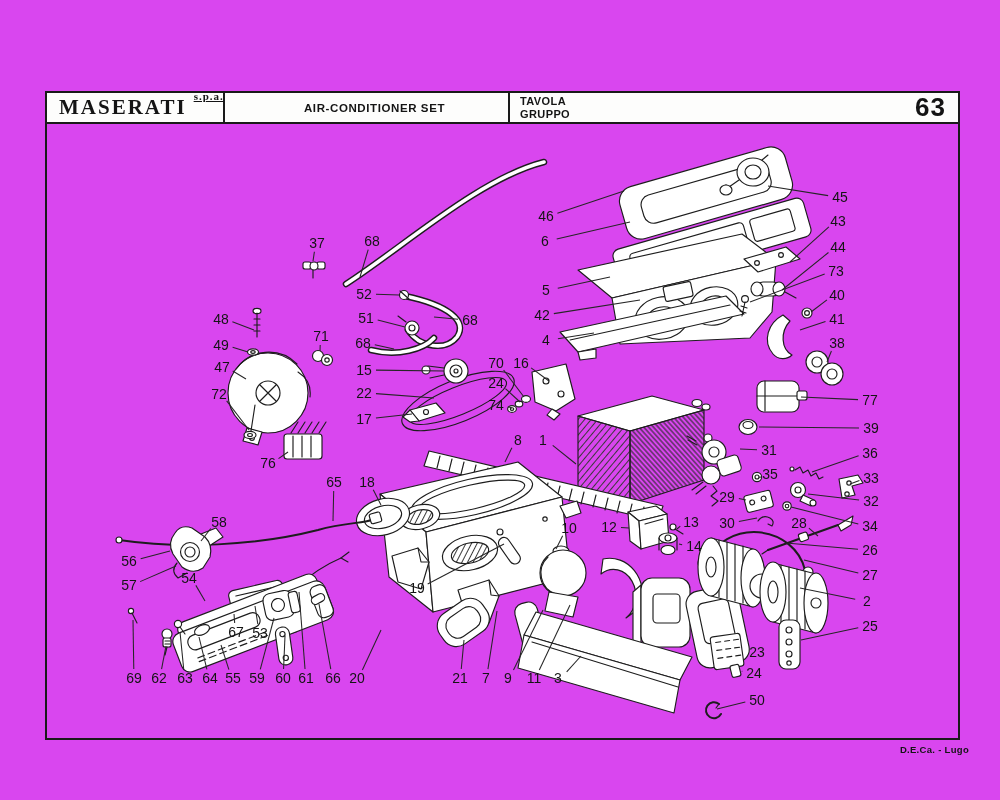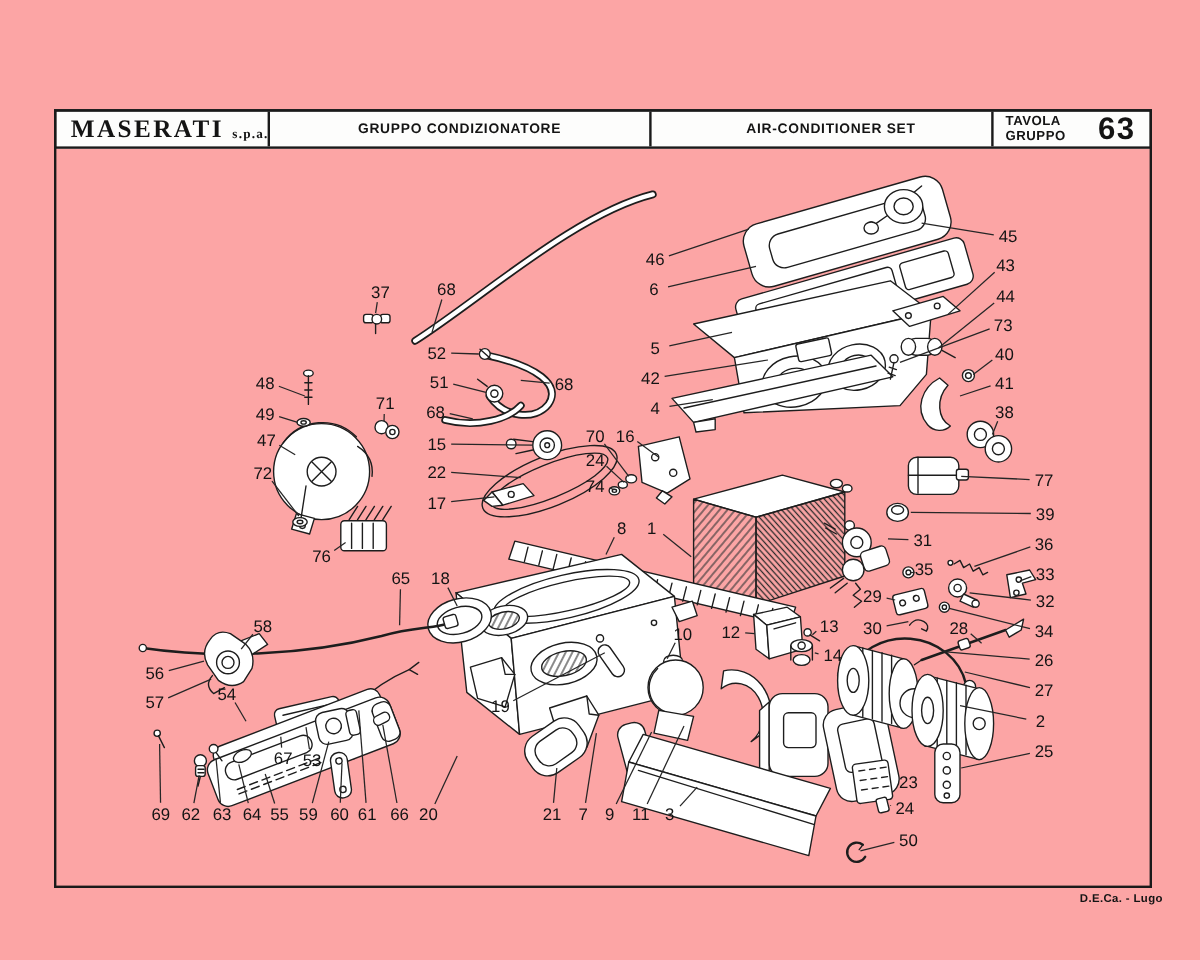--- a/index.html
+++ b/index.html
@@ -1,28 +1,28 @@
 <!DOCTYPE html>
 <html><head>
 <meta charset="utf-8">
 <style>
   html,body{margin:0;padding:0;background:#ffffff;}
-  .page{position:relative;width:1000px;height:800px;background:#fca5a5;overflow:hidden;
+  .page{position:relative;width:1000px;height:800px;background:#d946ef;overflow:hidden;
         font-family:"Liberation Sans",sans-serif;color:#141414;}
   .frame{position:absolute;left:45px;top:91px;width:915px;height:649px;
          border:2px solid #1a1a1a;box-sizing:border-box;}
   .hdr{position:absolute;left:45px;top:91px;width:915px;height:33px;box-sizing:border-box;
        border:2px solid #1a1a1a;display:flex;align-items:stretch;background:#fdfdfc;}
   .hcell{display:flex;align-items:center;box-sizing:border-box;}
   .c1{width:178px;border-right:2px solid #1a1a1a;padding-left:12px;}
   .c2{width:318px;border-right:2px solid #1a1a1a;justify-content:center;}
   .c3{width:285px;border-right:2px solid #1a1a1a;justify-content:center;padding-left:16px;}
   .c4{flex:1;padding:0 12px 0 10px;}
   .brand{font-family:"Liberation Serif",serif;font-weight:bold;font-size:21px;letter-spacing:2px;}
-  .brand-sfx{font-family:"Liberation Serif",serif;font-weight:bold;font-size:11px;margin-left:7px;letter-spacing:1px;align-self:flex-end;padding-bottom:4px;}
+  .brand-sfx{font-family:"Liberation Serif",serif;font-weight:bold;font-size:11px;margin-left:7px;letter-spacing:1px;align-self:flex-end;padding-bottom:20px;text-decoration:underline;}
   .htitle{font-weight:bold;font-size:11.5px;letter-spacing:.6px;}
   .plate-words{font-weight:bold;font-size:11px;line-height:1.15;letter-spacing:.4px;}
   .plate-num{margin-left:auto;font-weight:bold;font-size:26px;letter-spacing:1px;}
   .credit{position:absolute;top:744px;right:31px;font-weight:bold;font-size:9.5px;letter-spacing:.3px;}
   svg.diagram{position:absolute;left:0;top:0;width:1000px;height:800px;}
   #parts *{stroke:#1d1d1d;stroke-width:1.15;fill:#ffffff;stroke-linejoin:round;stroke-linecap:round;}
   #parts .nf{fill:none;}
   #parts .w2{stroke-width:2;}
   #parts .hatch{fill:url(#hatch);}
   #parts .hatch2{fill:url(#hatch2);}
@@ -33,23 +33,20 @@
 </style>
 </head>
 <body>
 
 <div class="page">
 
   <div class="hdr">
     <div class="hcell c1">
       <span class="brand">MASERATI</span>
       <span class="brand-sfx">s.p.a.</span>
-    </div>
-    <div class="hcell c2">
-      <span class="htitle">GRUPPO CONDIZIONATORE</span>
     </div>
     <div class="hcell c3">
       <span class="htitle">AIR-CONDITIONER SET</span>
     </div>
     <div class="hcell c4">
       <span class="plate-words">
         <span>TAVOLA</span><br>
         <span>GRUPPO</span>
       </span>
       <span class="plate-num">63</span>

